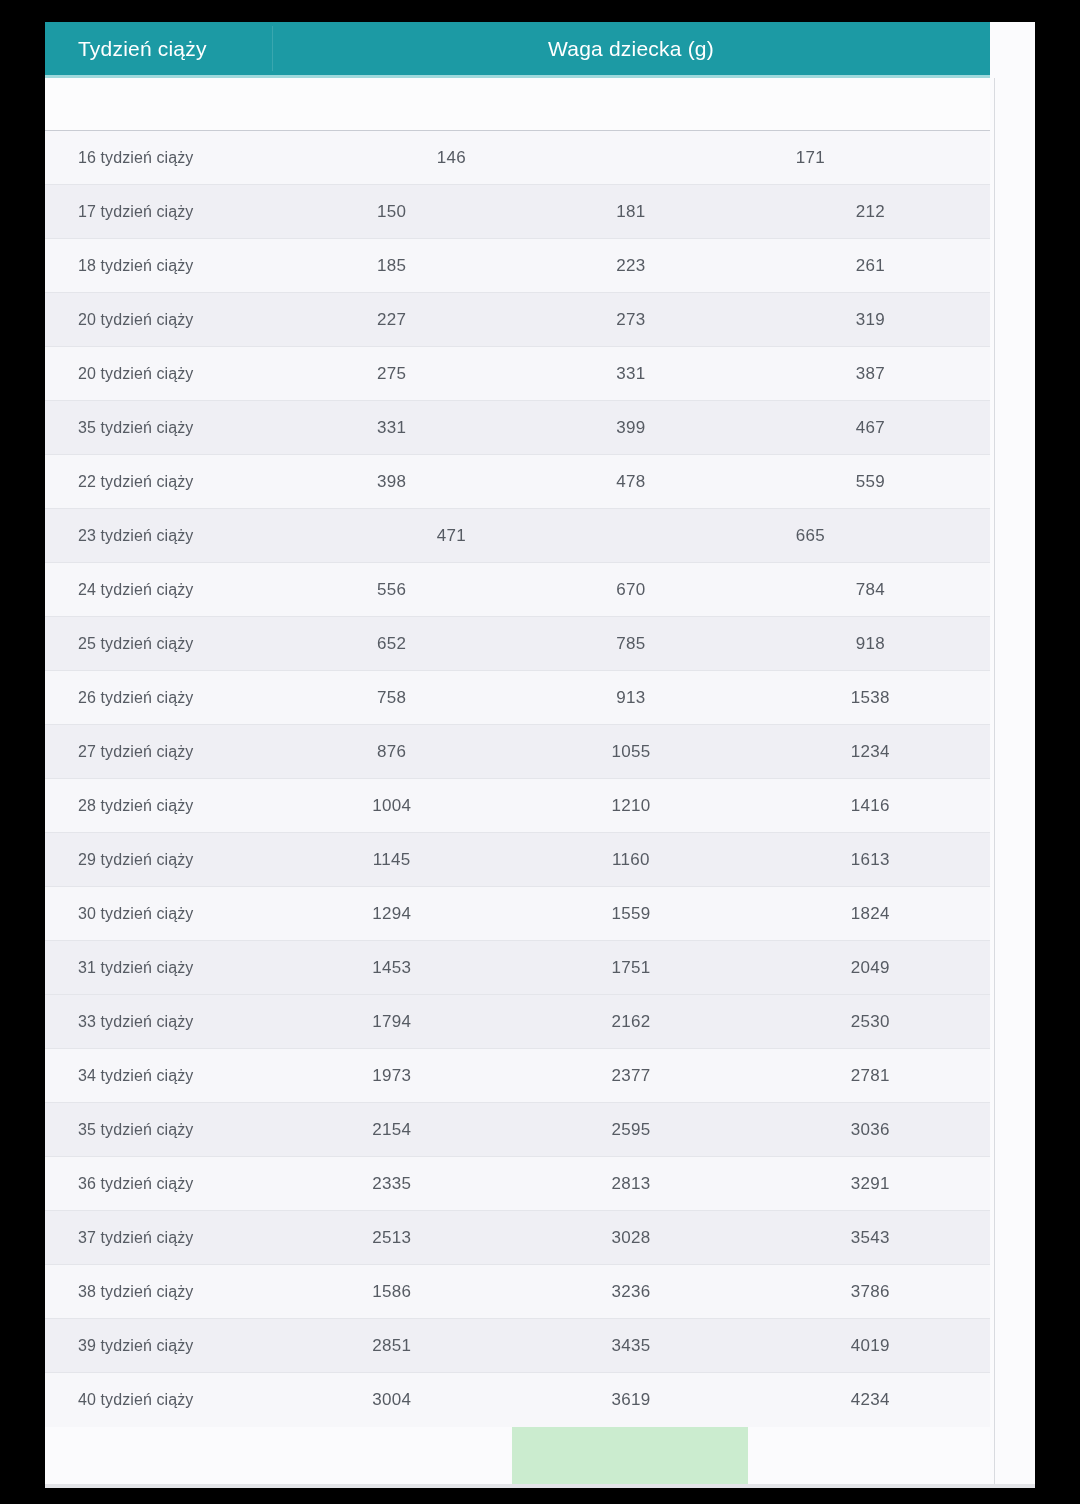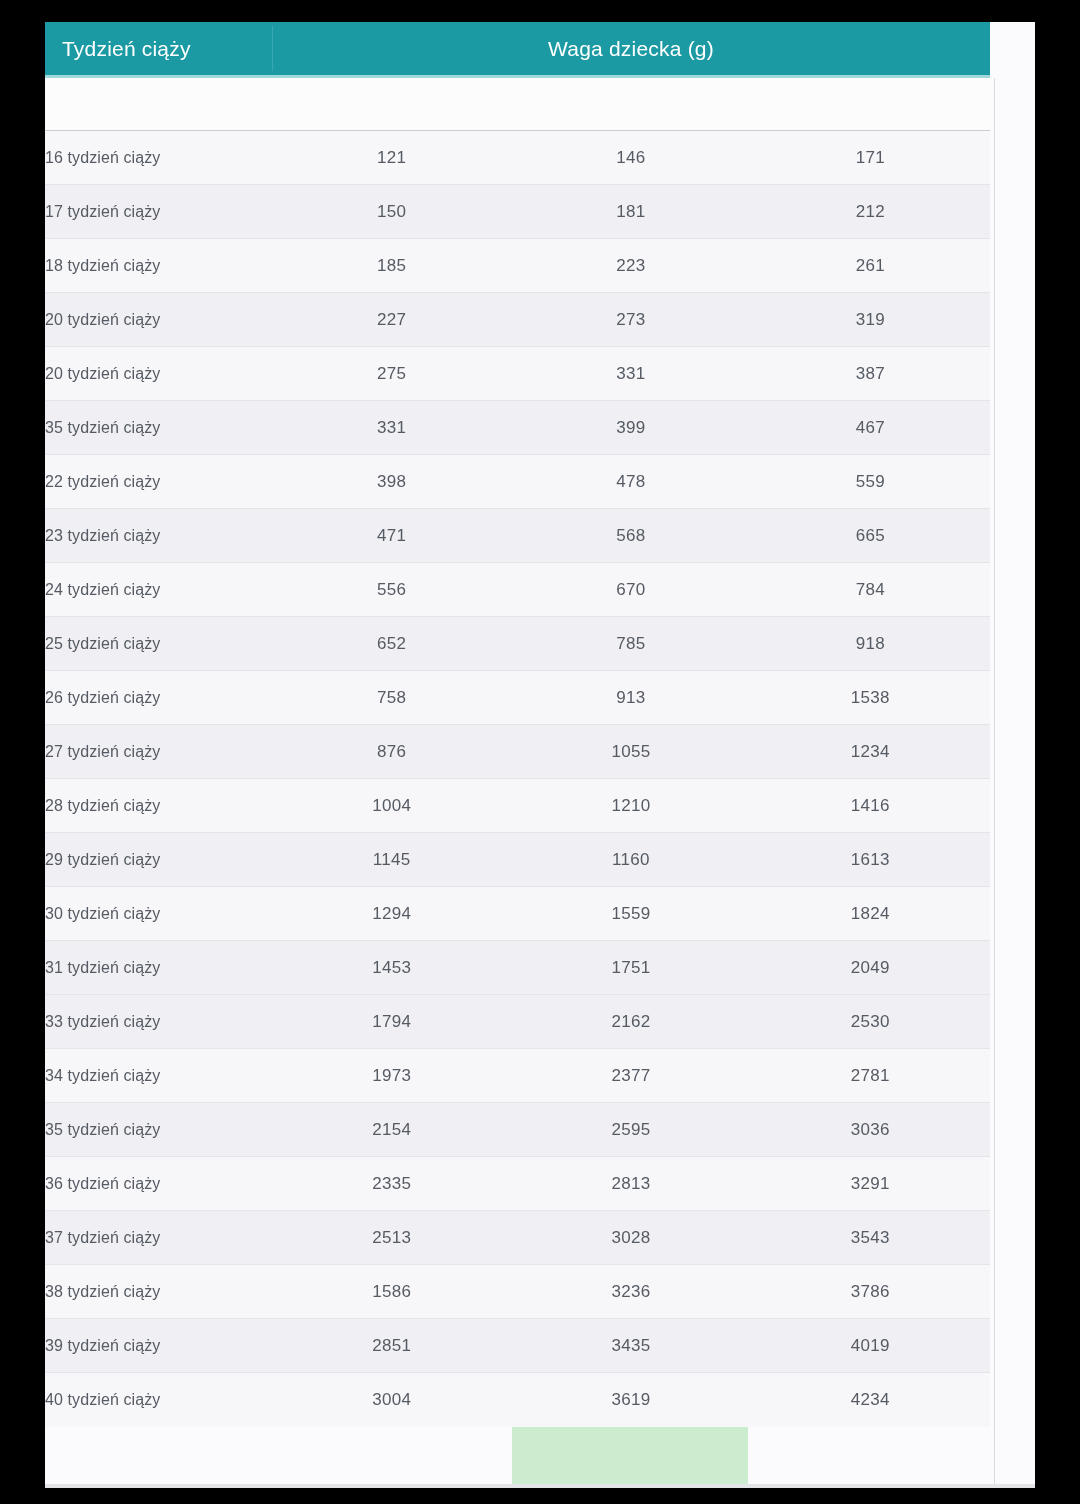--- a/index.html
+++ b/index.html
@@ -37,21 +37,21 @@
     background: #1c9aa4;
     border-bottom: 3px solid #9fd9dc;
     box-sizing: border-box;
   }
 
   .th-week {
     width: 227px;
     flex: 0 0 227px;
     display: flex;
     align-items: center;
-    padding-left: 17px;
+    padding-left: 33px;
     box-sizing: border-box;
     color: #ffffff;
     font-size: 21px;
     letter-spacing: 0.2px;
   }
 
   .th-weight {
     flex: 1 1 auto;
     display: flex;
     align-items: center;
@@ -110,20 +110,21 @@
   }
   .row.odd  { background: #f7f7fa; }
   .row.even { background: #efeff4; }
   .row:last-child { border-bottom: none; }
 
   .cell-week {
     width: 227px;
     flex: 0 0 227px;
     display: flex;
     align-items: center;
+    padding-left: 33px;
     box-sizing: border-box;
     font-size: 16px;
     color: #565b63;
     letter-spacing: 0.1px;
   }
 
   .cell-num {
     flex: 1 1 0;
     display: flex;
     align-items: center;
@@ -196,21 +197,20 @@
   <div class="subhead">
     <div class="sh-blank"></div>
     <div class="sh-cell">10 centyl</div>
     <div class="sh-cell">50 centyl</div>
     <div class="sh-cell">90 centyl</div>
   </div>
 
   <div id="rows">
       <div class="row odd">
         <div class="cell-week">16 tydzień ciąży</div>
-        <div class="cell-num plain">121</div>
         <div class="cell-num highlight">146</div>
         <div class="cell-num plain">171</div>
       </div>
       <div class="row even">
         <div class="cell-week">17 tydzień ciąży</div>
         <div class="cell-num plain">150</div>
         <div class="cell-num highlight">181</div>
         <div class="cell-num plain">212</div>
       </div>
       <div class="row odd">
@@ -239,21 +239,20 @@
       </div>
       <div class="row odd">
         <div class="cell-week">22 tydzień ciąży</div>
         <div class="cell-num plain">398</div>
         <div class="cell-num highlight">478</div>
         <div class="cell-num plain">559</div>
       </div>
       <div class="row even">
         <div class="cell-week">23 tydzień ciąży</div>
         <div class="cell-num plain">471</div>
-        <div class="cell-num highlight">568</div>
         <div class="cell-num plain">665</div>
       </div>
       <div class="row odd">
         <div class="cell-week">24 tydzień ciąży</div>
         <div class="cell-num plain">556</div>
         <div class="cell-num highlight">670</div>
         <div class="cell-num plain">784</div>
       </div>
       <div class="row even">
         <div class="cell-week">25 tydzień ciąży</div>

